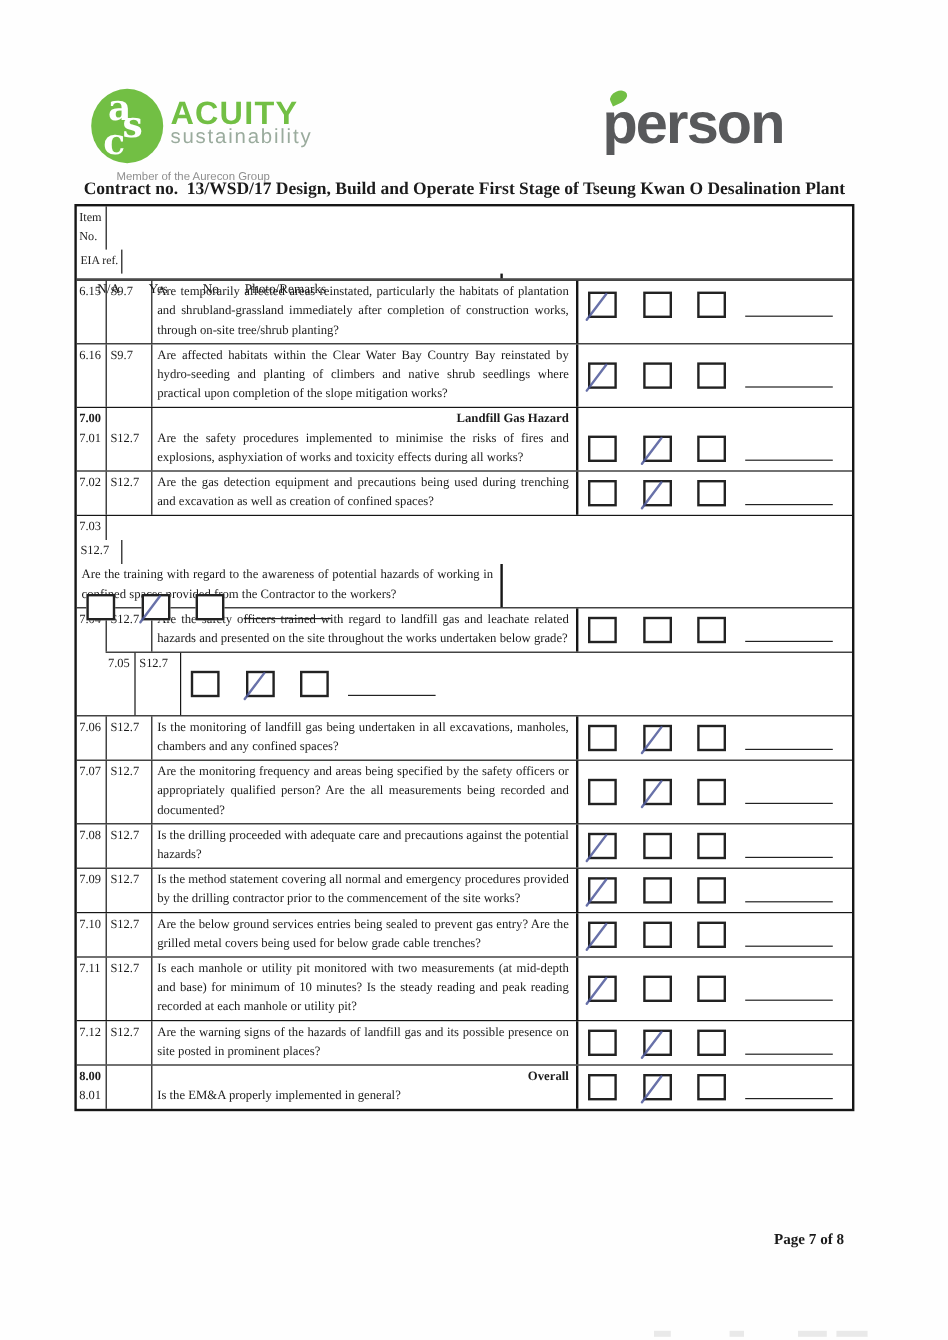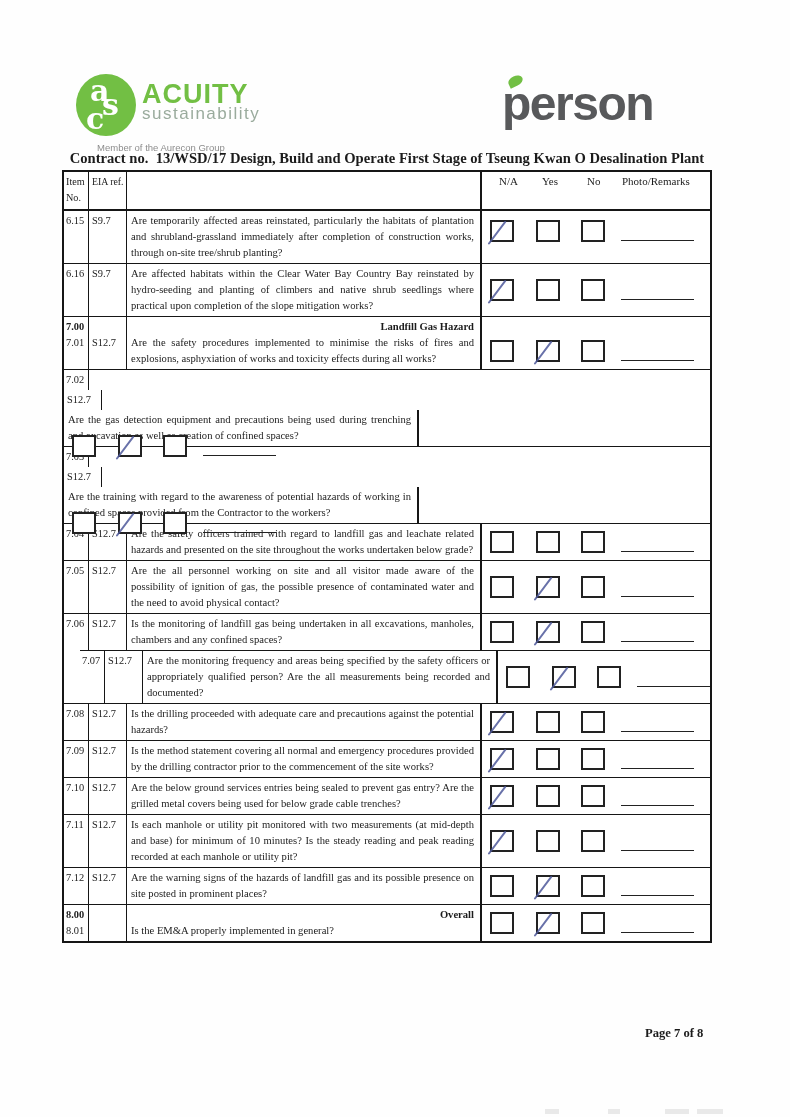--- a/index.html
+++ b/index.html
@@ -20,21 +20,21 @@
   .acuity-tag{color:#9aab9d;font-family:"Liberation Sans",sans-serif;font-size:17px;letter-spacing:1.5px;text-align:right;line-height:15px;}
   .acuity-member{color:#8d8d8d;font-family:"Liberation Sans",sans-serif;font-size:9.5px;margin-top:6px;text-align:center;width:170px;}
   .aurecon{position:absolute;left:502px;top:80px;font-family:"Liberation Sans",sans-serif;font-weight:bold;font-size:48px;color:#58595b;letter-spacing:-1.5px;line-height:48px;}
   .aurecon-leaf{position:absolute;left:6px;top:-4px;width:15px;height:10px;background:#72bf44;border-radius:60% 60% 60% 0;transform:rotate(-25deg);}
   
   .doc-title{position:absolute;top:150px;left:40px;width:694px;text-align:center;font-weight:bold;font-size:14.6px;white-space:pre-wrap;}
   
   .ck-table{position:absolute;left:62px;top:170px;width:646px;border:2px solid #161616;background:#fff;}
   .trow{display:flex;border-top:1.5px solid #161616;}
   .trow.head{border-top:none;min-height:37px;}
-  .trow.head{border-bottom:1px solid #161616;}
+  .trow.head{border-bottom:1px solid #161616;flex-direction:column;}
   .cell{box-sizing:border-box;}
   .c-item{width:25px;border-right:1.5px solid #161616;padding:2px 1px 2px 2px;font-size:10.4px;line-height:16px;}
   .c-eia{width:38px;border-right:1.5px solid #161616;padding:2px 1px 2px 3px;font-size:10.4px;line-height:16px;}
   .c-q{width:355px;border-right:2px solid #161616;padding:2px 6px 2px 4px;font-size:10.6px;line-height:16px;text-align:justify;}
   .c-checks{flex:1;position:relative;}
   .l1,.l2{min-height:16px;}
   .b{font-weight:bold;}
   .sec{font-weight:bold;text-align:right;min-height:16px;}
   
   .head .c-item,.head .c-eia{font-size:10.2px;}
@@ -153,43 +153,43 @@
     <div class="cell c-checks">
       <span class="cbox cb-na"></span>
       <span class="cbox cb-yes">
             <span class="tick" style="background: rgb(77, 88, 154);"></span>
           </span>
       <span class="cbox cb-no"></span>
       <span class="uline"></span>
     </div>
   </div>
 
+  <div class="trow" style="min-height: 34px; --dy: 0px;">
+    <div class="cell c-item">
+      <div class="l1">7.02</div>
+    </div>
+    <div class="cell c-eia">
+      <div class="l1">S12.7</div>
+    </div>
+    <div class="cell c-q">
+
+      <div class="qt">Are the gas detection equipment and precautions being used during trenching and excavation as well as creation of confined spaces?</div>
+    </div>
+    <div class="cell c-checks">
+      <span class="cbox cb-na"></span>
+      <span class="cbox cb-yes">
+            <span class="tick" style="background: rgb(77, 88, 154);"></span>
+          </span>
+      <span class="cbox cb-no"></span>
+      <span class="uline"></span>
+    </div>
+  </div>
+
   <div class="trow" style="min-height: 34px; flex-direction: column; --dy: 0px;">
     <div class="cell c-item">
-      <div class="l1">7.02</div>
-    </div>
-    <div class="cell c-eia">
-      <div class="l1">S12.7</div>
-    </div>
-    <div class="cell c-q">
-
-      <div class="qt">Are the gas detection equipment and precautions being used during trenching and excavation as well as creation of confined spaces?</div>
-    </div>
-    <div class="cell c-checks">
-      <span class="cbox cb-na"></span>
-      <span class="cbox cb-yes">
-            <span class="tick" style="background: rgb(77, 88, 154);"></span>
-          </span>
-      <span class="cbox cb-no"></span>
-      <span class="uline"></span>
-    </div>
-  </div>
-
-  <div class="trow" style="min-height: 34px; flex-direction: column; --dy: 0px;">
-    <div class="cell c-item">
       <div class="l1">7.03</div>
     </div>
     <div class="cell c-eia">
       <div class="l1">S12.7</div>
     </div>
     <div class="cell c-q">
 
       <div class="qt">Are the training with regard to the awareness of potential hazards of working in confined spaces provided from the Contractor to the workers?</div>
     </div>
     <div class="cell c-checks">
@@ -214,63 +214,59 @@
       <div class="qt">Are the safety officers trained with regard to landfill gas and leachate related hazards and presented on the site throughout the works undertaken below grade?</div>
     </div>
     <div class="cell c-checks">
       <span class="cbox cb-na"></span>
       <span class="cbox cb-yes"></span>
       <span class="cbox cb-no"></span>
       <span class="uline"></span>
     </div>
   </div>
 
+  <div class="trow" style="min-height: 52px; margin-left: 24px; --dy: 0px;">
+    <div class="cell c-item">
+      <div class="l1">7.05</div>
+    </div>
+    <div class="cell c-eia">
+      <div class="l1">S12.7</div>
+    </div>
+    <div class="cell c-checks">
+      <span class="cbox cb-na"></span>
+      <span class="cbox cb-yes">
+            <span class="tick" style="background: rgb(77, 88, 154);"></span>
+          </span>
+      <span class="cbox cb-no"></span>
+      <span class="uline"></span>
+    </div>
+  </div>
+
+  <div class="trow" style="min-height: 34px; --dy: 0px;">
+    <div class="cell c-item">
+      <div class="l1">7.06</div>
+    </div>
+    <div class="cell c-eia">
+      <div class="l1">S12.7</div>
+    </div>
+    <div class="cell c-q">
+
+      <div class="qt">Is the monitoring of landfill gas being undertaken in all excavations, manholes, chambers and any confined spaces?</div>
+    </div>
+    <div class="cell c-checks">
+      <span class="cbox cb-na"></span>
+      <span class="cbox cb-yes">
+            <span class="tick" style="background: rgb(77, 88, 154);"></span>
+          </span>
+      <span class="cbox cb-no"></span>
+      <span class="uline"></span>
+    </div>
+  </div>
+
   <div class="trow" style="min-height: 52px; --dy: 0px;">
-    <div class="cell c-item">
-      <div class="l1">7.05</div>
-    </div>
-    <div class="cell c-eia">
-      <div class="l1">S12.7</div>
-    </div>
-    <div class="cell c-q">
-
-      <div class="qt">Are the all personnel working on site and all visitor made aware of the possibility of ignition of gas, the possible presence of contaminated water and the need to avoid physical contact?</div>
-    </div>
-    <div class="cell c-checks">
-      <span class="cbox cb-na"></span>
-      <span class="cbox cb-yes">
-            <span class="tick" style="background: rgb(77, 88, 154);"></span>
-          </span>
-      <span class="cbox cb-no"></span>
-      <span class="uline"></span>
-    </div>
-  </div>
-
-  <div class="trow" style="min-height: 34px; --dy: 0px;">
-    <div class="cell c-item">
-      <div class="l1">7.06</div>
-    </div>
-    <div class="cell c-eia">
-      <div class="l1">S12.7</div>
-    </div>
-    <div class="cell c-q">
-
-      <div class="qt">Is the monitoring of landfill gas being undertaken in all excavations, manholes, chambers and any confined spaces?</div>
-    </div>
-    <div class="cell c-checks">
-      <span class="cbox cb-na"></span>
-      <span class="cbox cb-yes">
-            <span class="tick" style="background: rgb(77, 88, 154);"></span>
-          </span>
-      <span class="cbox cb-no"></span>
-      <span class="uline"></span>
-    </div>
-  </div>
-
-  <div class="trow" style="min-height: 52px; margin-left: 16px; --dy: 0px;">
     <div class="cell c-item">
       <div class="l1">7.07</div>
     </div>
     <div class="cell c-eia">
       <div class="l1">S12.7</div>
     </div>
     <div class="cell c-q">
 
       <div class="qt">Are the monitoring frequency and areas being specified by the safety officers or appropriately qualified person? Are the all measurements being recorded and documented?</div>
     </div>

